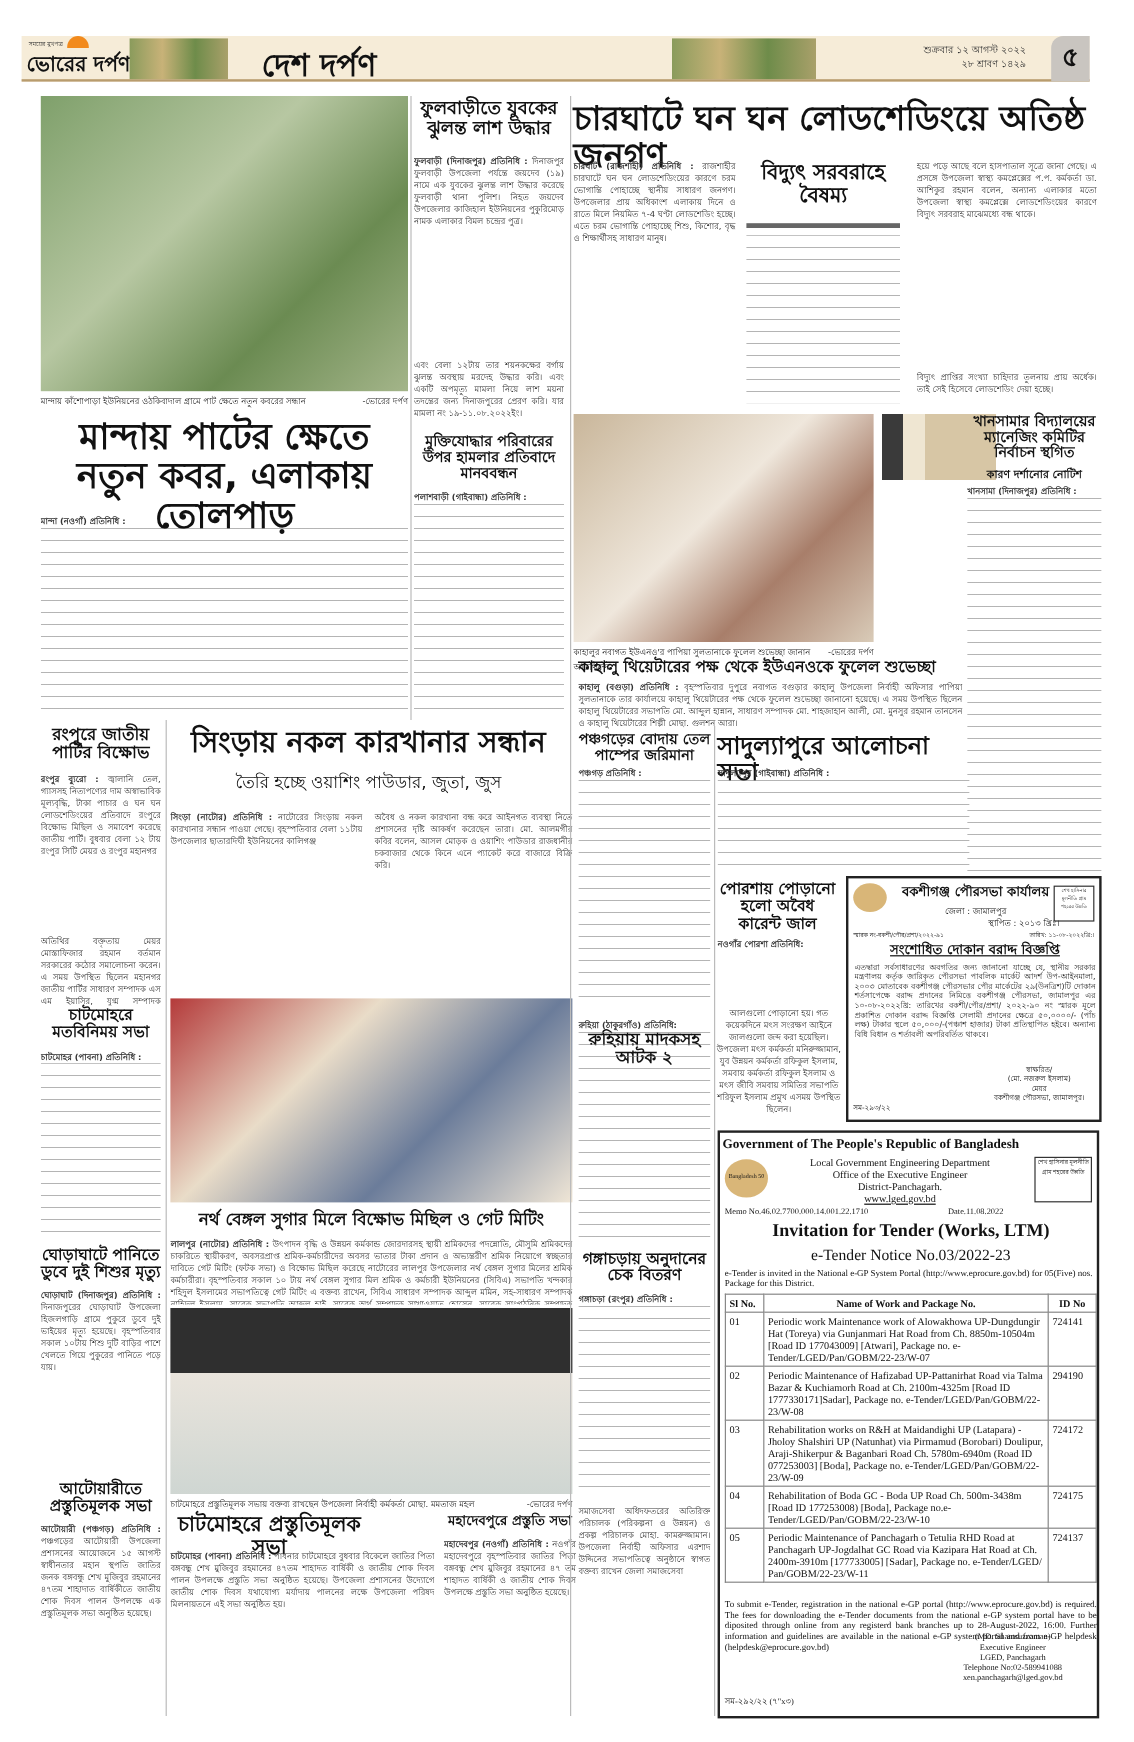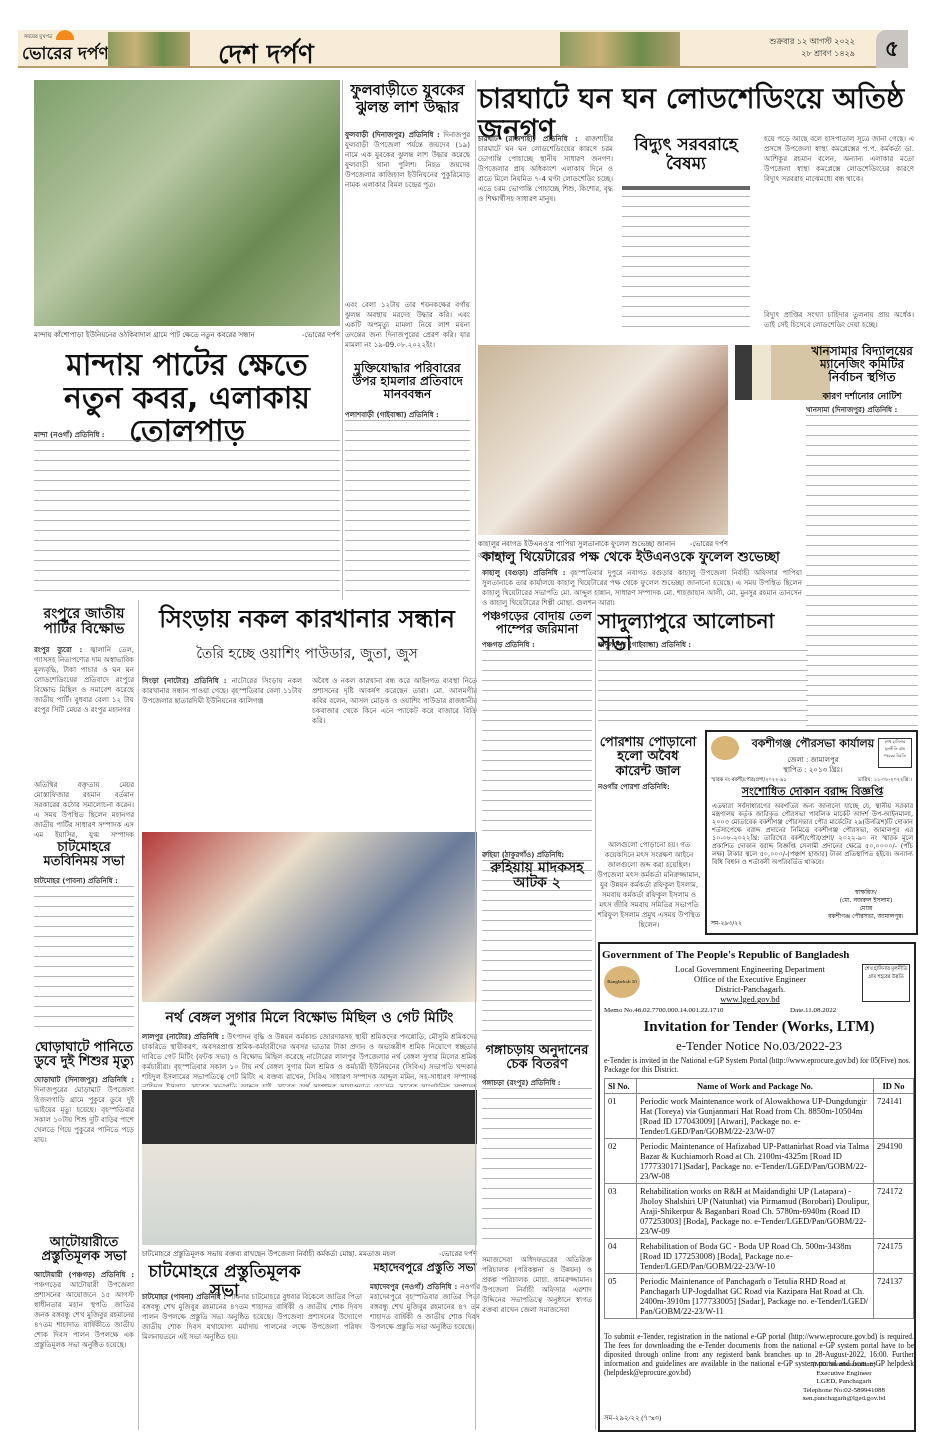--- a/index.html
+++ b/index.html
@@ -50,21 +50,21 @@
 
 <div class="abs photo" style="left:34px;top:80px;width:306px;height:246px"></div>
 <div class="abs caption" style="left:34px;top:329px;width:240px">মান্দায় কাঁশোপাড়া ইউনিয়নের ওঠকিবাদাল গ্রামে পাট ক্ষেতে নতুন কবরের সন্ধান</div>
 <div class="abs credit" style="left:280px;top:329px;width:60px">-ভোরের দর্পণ</div>
 
 <div class="abs hl" style="left:345px;top:82px;width:125px;font-size:15px">ফুলবাড়ীতে যুবকের ঝুলন্ত লাশ উদ্ধার</div>
 <div class="abs body" style="left:345px;top:130px;width:125px;height:180px">
   <b>ফুলবাড়ী (দিনাজপুর) প্রতিনিধি :</b>
   <span>দিনাজপুর ফুলবাড়ী উপজেলা পর্যন্তে জয়দেব (১৯) নামে এক যুবকের ঝুলন্ত লাশ উদ্ধার করেছে ফুলবাড়ী থানা পুলিশ। নিহত জয়দেব উপজেলার কাজিহাল ইউনিয়নের পুকুরিমোড় নামক এলাকার বিমল চন্দ্রের পুত্র।</span>
 </div>
-<div class="abs body" style="left:345px;top:300px;width:125px;height:50px">এবং বেলা ১২টায় তার শয়নকক্ষের বর্গায় ঝুলন্ত অবস্থায় মরদেহ উদ্ধার করি। এবং একটি অপমৃত্যু মামলা নিয়ে লাশ ময়না তদন্তের জন্য দিনাজপুরের প্রেরণ করি। যার মামলা নং ১৯-09.০৮.২০২২ইং।</div>
+<div class="abs body" style="left:345px;top:300px;width:125px;height:50px">এবং বেলা ১২টায় তার শয়নকক্ষের বর্গায় ঝুলন্ত অবস্থায় মরদেহ উদ্ধার করি। এবং একটি অপমৃত্যু মামলা নিয়ে লাশ ময়না তদন্তের জন্য দিনাজপুরের প্রেরণ করি। যার মামলা নং ১৯-১১.০৮.২০২২ইং।</div>
 <div class="abs hl" style="left:345px;top:362px;width:125px;font-size:12px">মুক্তিযোদ্ধার পরিবারের উপর হামলার প্রতিবাদে মানববন্ধন</div>
 <div class="abs body" style="left:345px;top:410px;width:125px;height:190px">
   <b>পলাশবাড়ী (গাইবান্ধা) প্রতিনিধি :</b>
   <div class="lines" style="height:180px"></div>
 </div>
 
 <div class="abs hl" style="left:478px;top:84px;width:440px;font-size:28px;text-align:left">চারঘাটে ঘন ঘন লোডশেডিংয়ে অতিষ্ঠ জনগণ</div>
 <div class="abs body" style="left:478px;top:134px;width:135px;height:210px">
   <b>চারঘাট (রাজশাহী) প্রতিনিধি :</b>
   <span>রাজশাহীর চারঘাটে ঘন ঘন লোডশেডিংয়ের কারণে চরম ভোগান্তি পোহাচ্ছে স্থানীয় সাধারণ জনগণ। উপজেলার প্রায় অধিকাংশ এলাকায় দিনে ও রাতে মিলে নিয়মিত ৭-4 ঘণ্টা লোডশেডিং হচ্ছে। এতে চরম ভোগান্তি পোহাচ্ছে শিশু, কিশোর, বৃদ্ধ ও শিক্ষার্থীসহ সাধারণ মানুষ।</span>
@@ -129,21 +129,21 @@
 <div class="abs hl" style="left:598px;top:735px;width:100px;font-size:13px">পোরশায় পোড়ানো হলো অবৈধ কারেন্ট জাল</div>
 <div class="abs body" style="left:598px;top:782px;width:100px;height:60px">
   <b>নওগাঁর পোরশা প্রতিনিধি:</b>
 </div>
 <div class="abs body" style="left:595px;top:840px;width:108px;height:100px;text-align:center">আলগুলো পোড়ানো হয়। গত কয়েকদিনে মৎস সংরক্ষণ আইনে জালগুলো জব্দ করা হয়েছিল। উপজেলা মৎস কর্মকর্তা মনিরুজ্জামান, যুব উন্নয়ন কর্মকর্তা রফিকুল ইসলাম, সমবায় কর্মকর্তা রফিকুল ইসলাম ও মৎস জীবি সমবায় সমিতির সভাপতি শরিফুল ইসলাম প্রমুখ এসময় উপস্থিত ছিলেন।</div>
 
 <div class="abs notice" style="left:705px;top:730px;width:213px;height:205px">
   <div style="position:absolute;left:4px;top:4px;width:28px;height:24px;background:#d9b678;border-radius:50%;"></div>
   <div class="hl" style="position:absolute;left:36px;top:6px;width:140px;font-size:11px">বকশীগঞ্জ পৌরসভা কার্যালয়</div>
   <div style="position:absolute;left:36px;top:22px;width:140px;font-size:7px;text-align:center">জেলা : জামালপুর</div>
-  <div style="position:absolute;left:36px;top:32px;width:140px;font-size:7px;text-align:center">স্থাপিত : ২০১৩ খ্রিঃ।</div>
+  <div style="position:absolute;left:36px;top:32px;width:140px;font-size:7px;text-align:right">স্থাপিত : ২০১৩ খ্রিঃ।</div>
   <div style="position:absolute;right:4px;top:6px;width:34px;height:30px;border:1px solid #333;font-size:4px;text-align:center;overflow:hidden">শেখ হাসিনার মূলনীতি গ্রাম শহরের উন্নতি</div>
   <div style="position:absolute;left:4px;top:44px;font-size:5px">স্মারক নং-বকশী/পৌর/প্রশা/২০২২-৯১</div>
   <div style="position:absolute;right:4px;top:44px;font-size:5px">তারিখ: ১১-০৮-২০২২খ্রি:।</div>
   <div class="hl" style="position:absolute;left:4px;top:54px;width:203px;font-size:11px;text-decoration:underline">সংশোধিত দোকান বরাদ্দ বিজ্ঞপ্তি</div>
   <div class="body" style="position:absolute;left:5px;top:70px;width:201px;height:82px;font-size:6.5px;line-height:8px;color:#222">এতদ্বারা সর্বসাধারণের অবগতির জন্য জানানো যাচ্ছে যে, স্থানীয় সরকার মন্ত্রণালয় কর্তৃক জারিকৃত পৌরসভা পাবলিক মার্কেট আদর্শ উপ-আইনমালা, ২০০৩ মোতাবেক বকশীগঞ্জ পৌরসভার পৌর মার্কেটের ২৯(উনত্রিশ)টি দোকান শর্তসাপেক্ষে বরাদ্দ প্রদানের নিমিত্তে বকশীগঞ্জ পৌরসভা, জামালপুর এর ১০-০৮-২০২২খ্রি: তারিখের বকশী/পৌর/প্রশা/ ২০২২-৯০ নং স্মারক মূলে প্রকাশিত দোকান বরাদ্দ বিজ্ঞপ্তি সেলামী প্রদানের ক্ষেত্রে ৫০,০০০০/- (পাঁচ লক্ষ) টাকার স্থলে ৫০,০০০/-(পঞ্চাশ হাজার) টাকা প্রতিস্থাপিত হইবে। অন্যান্য বিধি বিধান ও শর্তাবলী অপরিবর্তিত থাকবে।</div>
   <div style="position:absolute;right:10px;top:156px;width:80px;font-size:6px;text-align:center;line-height:8px">
     <div>স্বাক্ষরিত/</div>
     <div>(মো. নজরুল ইসলাম)</div>
     <div>মেয়র</div>
     <div>বকশীগঞ্জ পৌরসভা, জামালপুর।</div>

